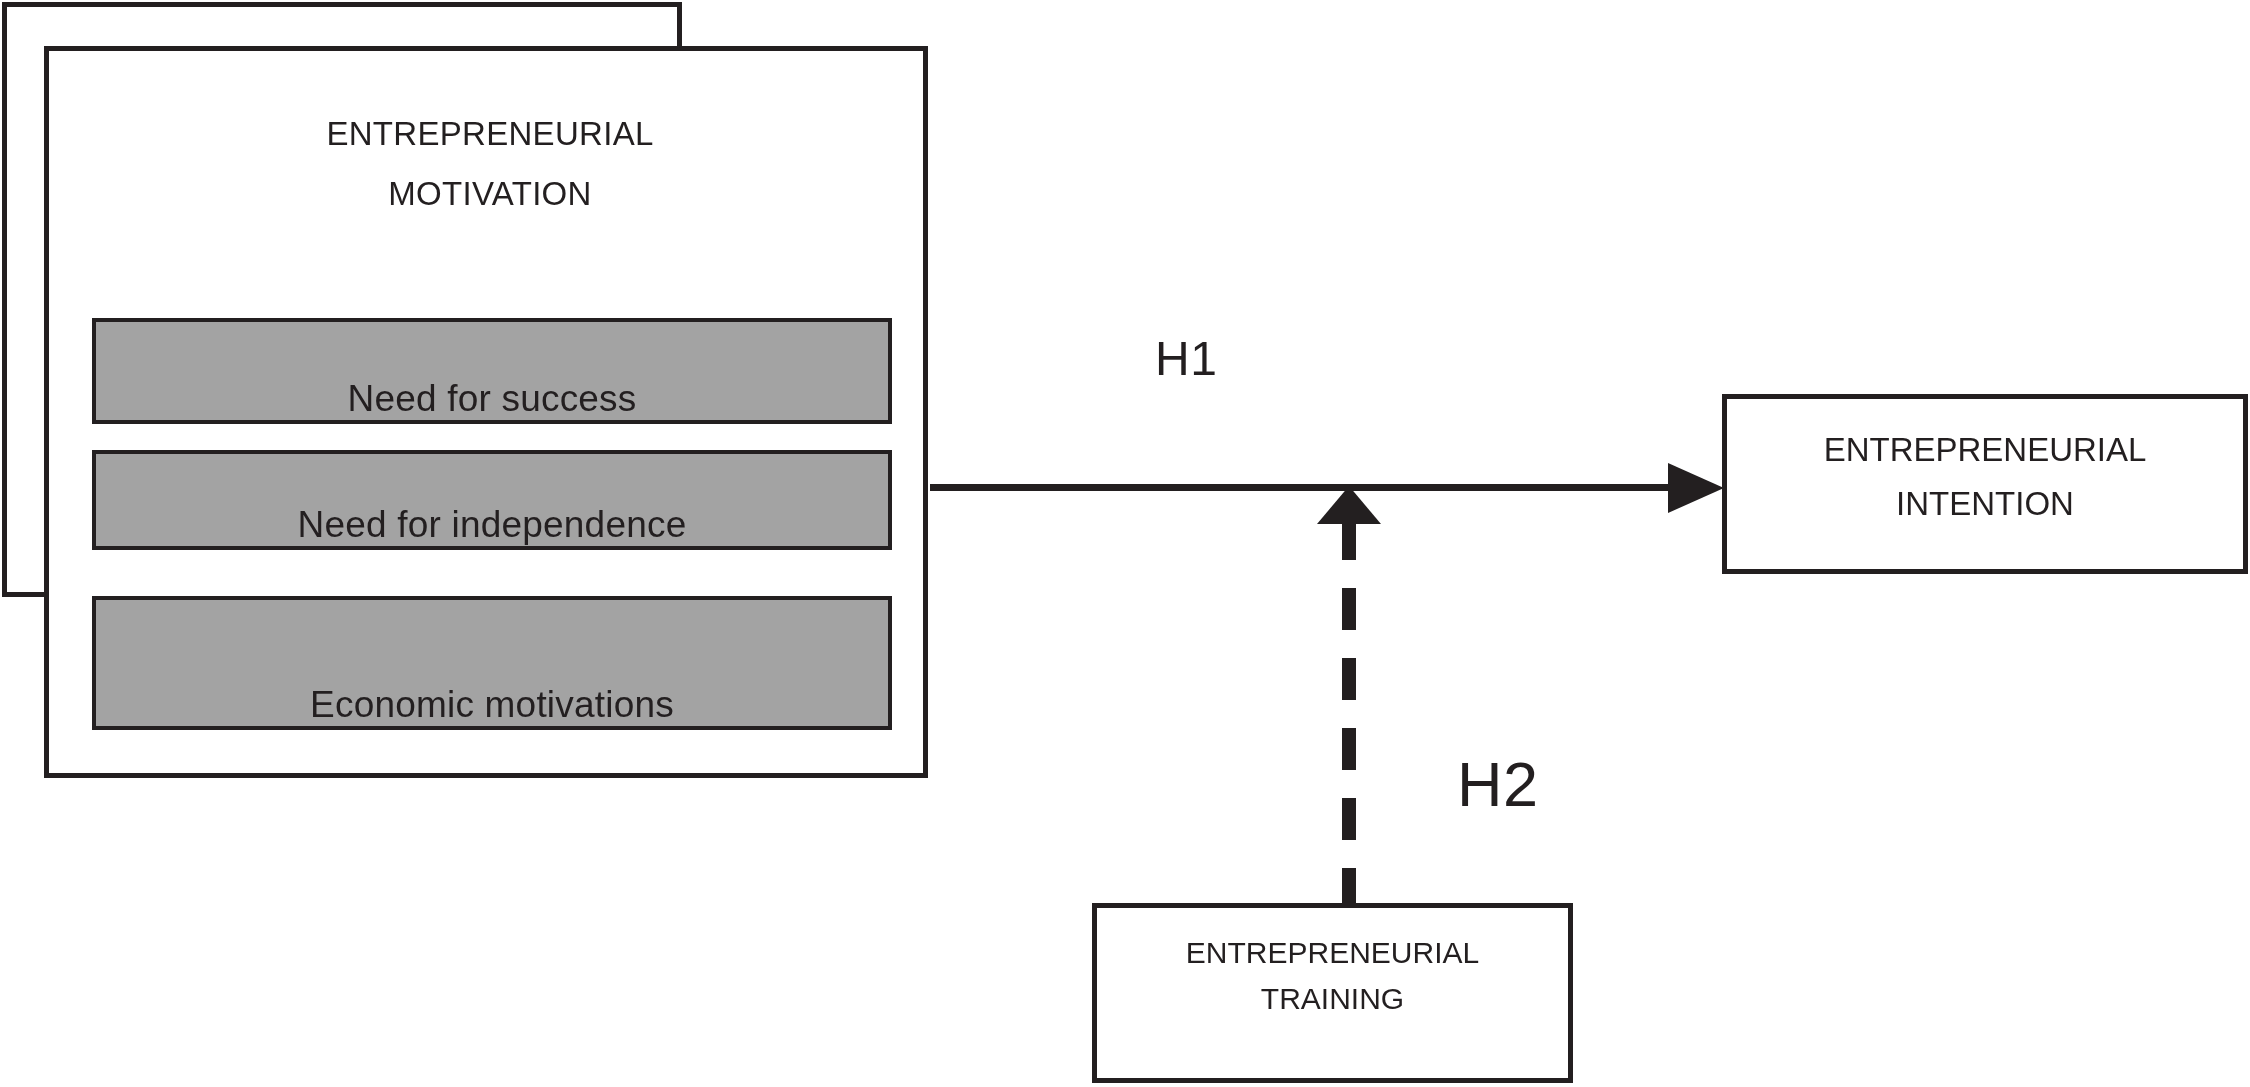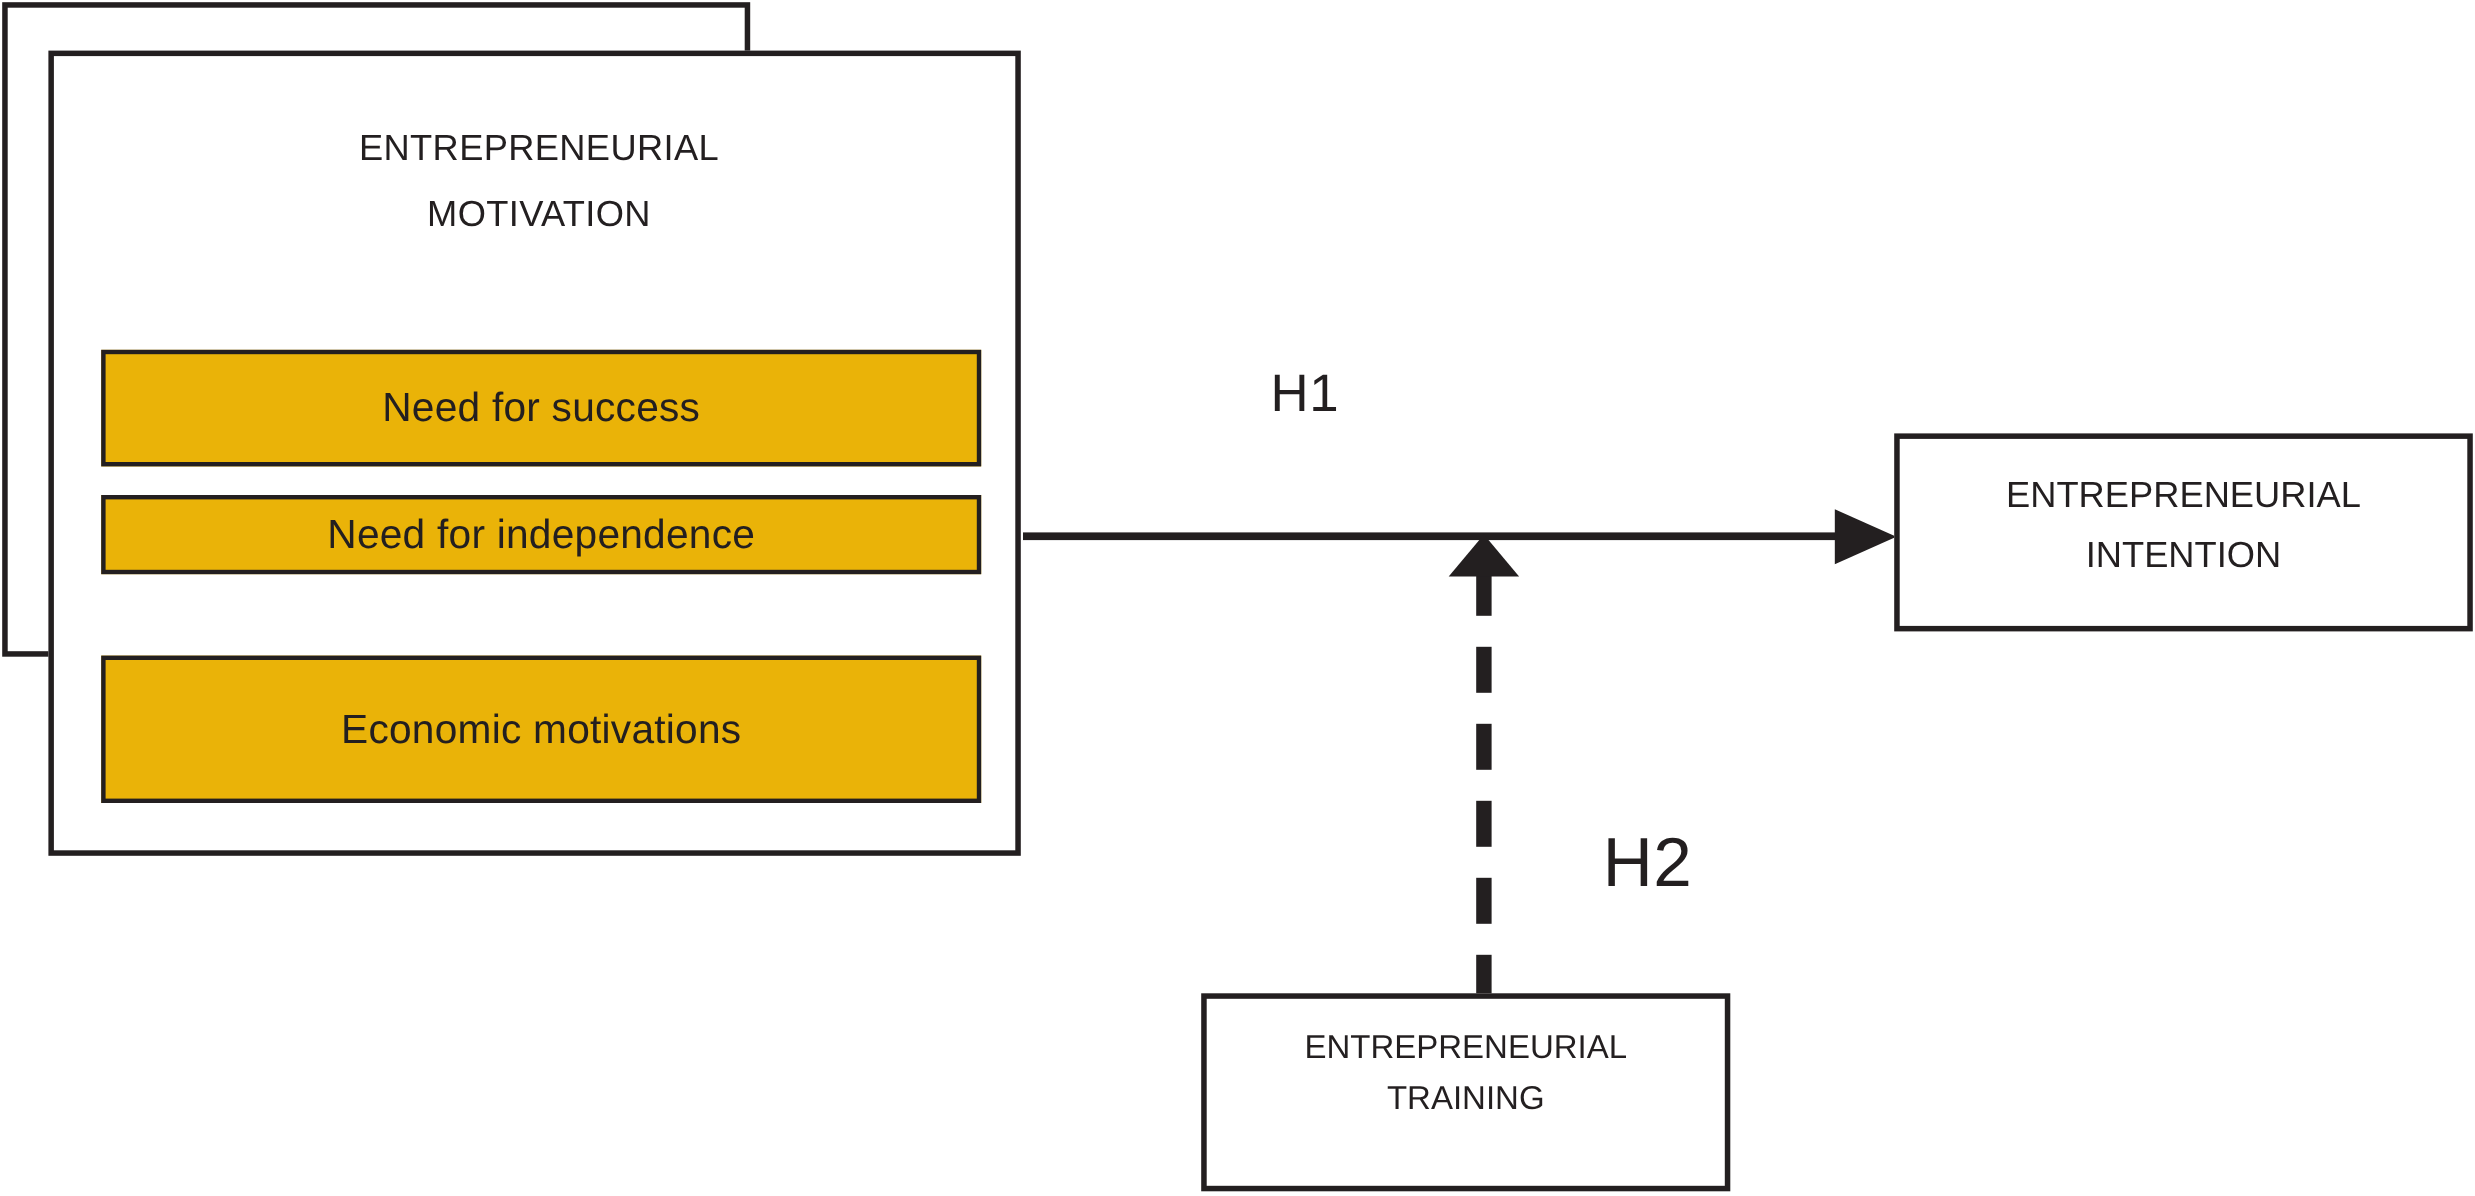--- a/index.html
+++ b/index.html
@@ -50,33 +50,33 @@
     line-height: 60px;
     letter-spacing: 0.3px;
     white-space: pre-line;
   }
 
   
   .dimension-box {
     position: absolute;
     box-sizing: border-box;
     border: 4px solid #231f20;
-    background: #eab308;
+    background: #a3a3a3;
     left: 92px;
     width: 800px;
     display: flex;
-    align-items: center;
+    align-items: flex-end;
     justify-content: center;
   }
   .dimension-label {
     font-size: 37px;
     letter-spacing: 0.2px;
   }
   #dimension-0 { top: 318px; height: 106px; }
-  #dimension-1 { top: 450px; height: 72px; }
+  #dimension-1 { top: 450px; height: 100px; }
   #dimension-2 { top: 596px; height: 134px; }
 
   
   #outcome-box {
     left: 1722px;
     top: 394px;
     width: 526px;
     height: 180px;
   }
   #outcome-label {

